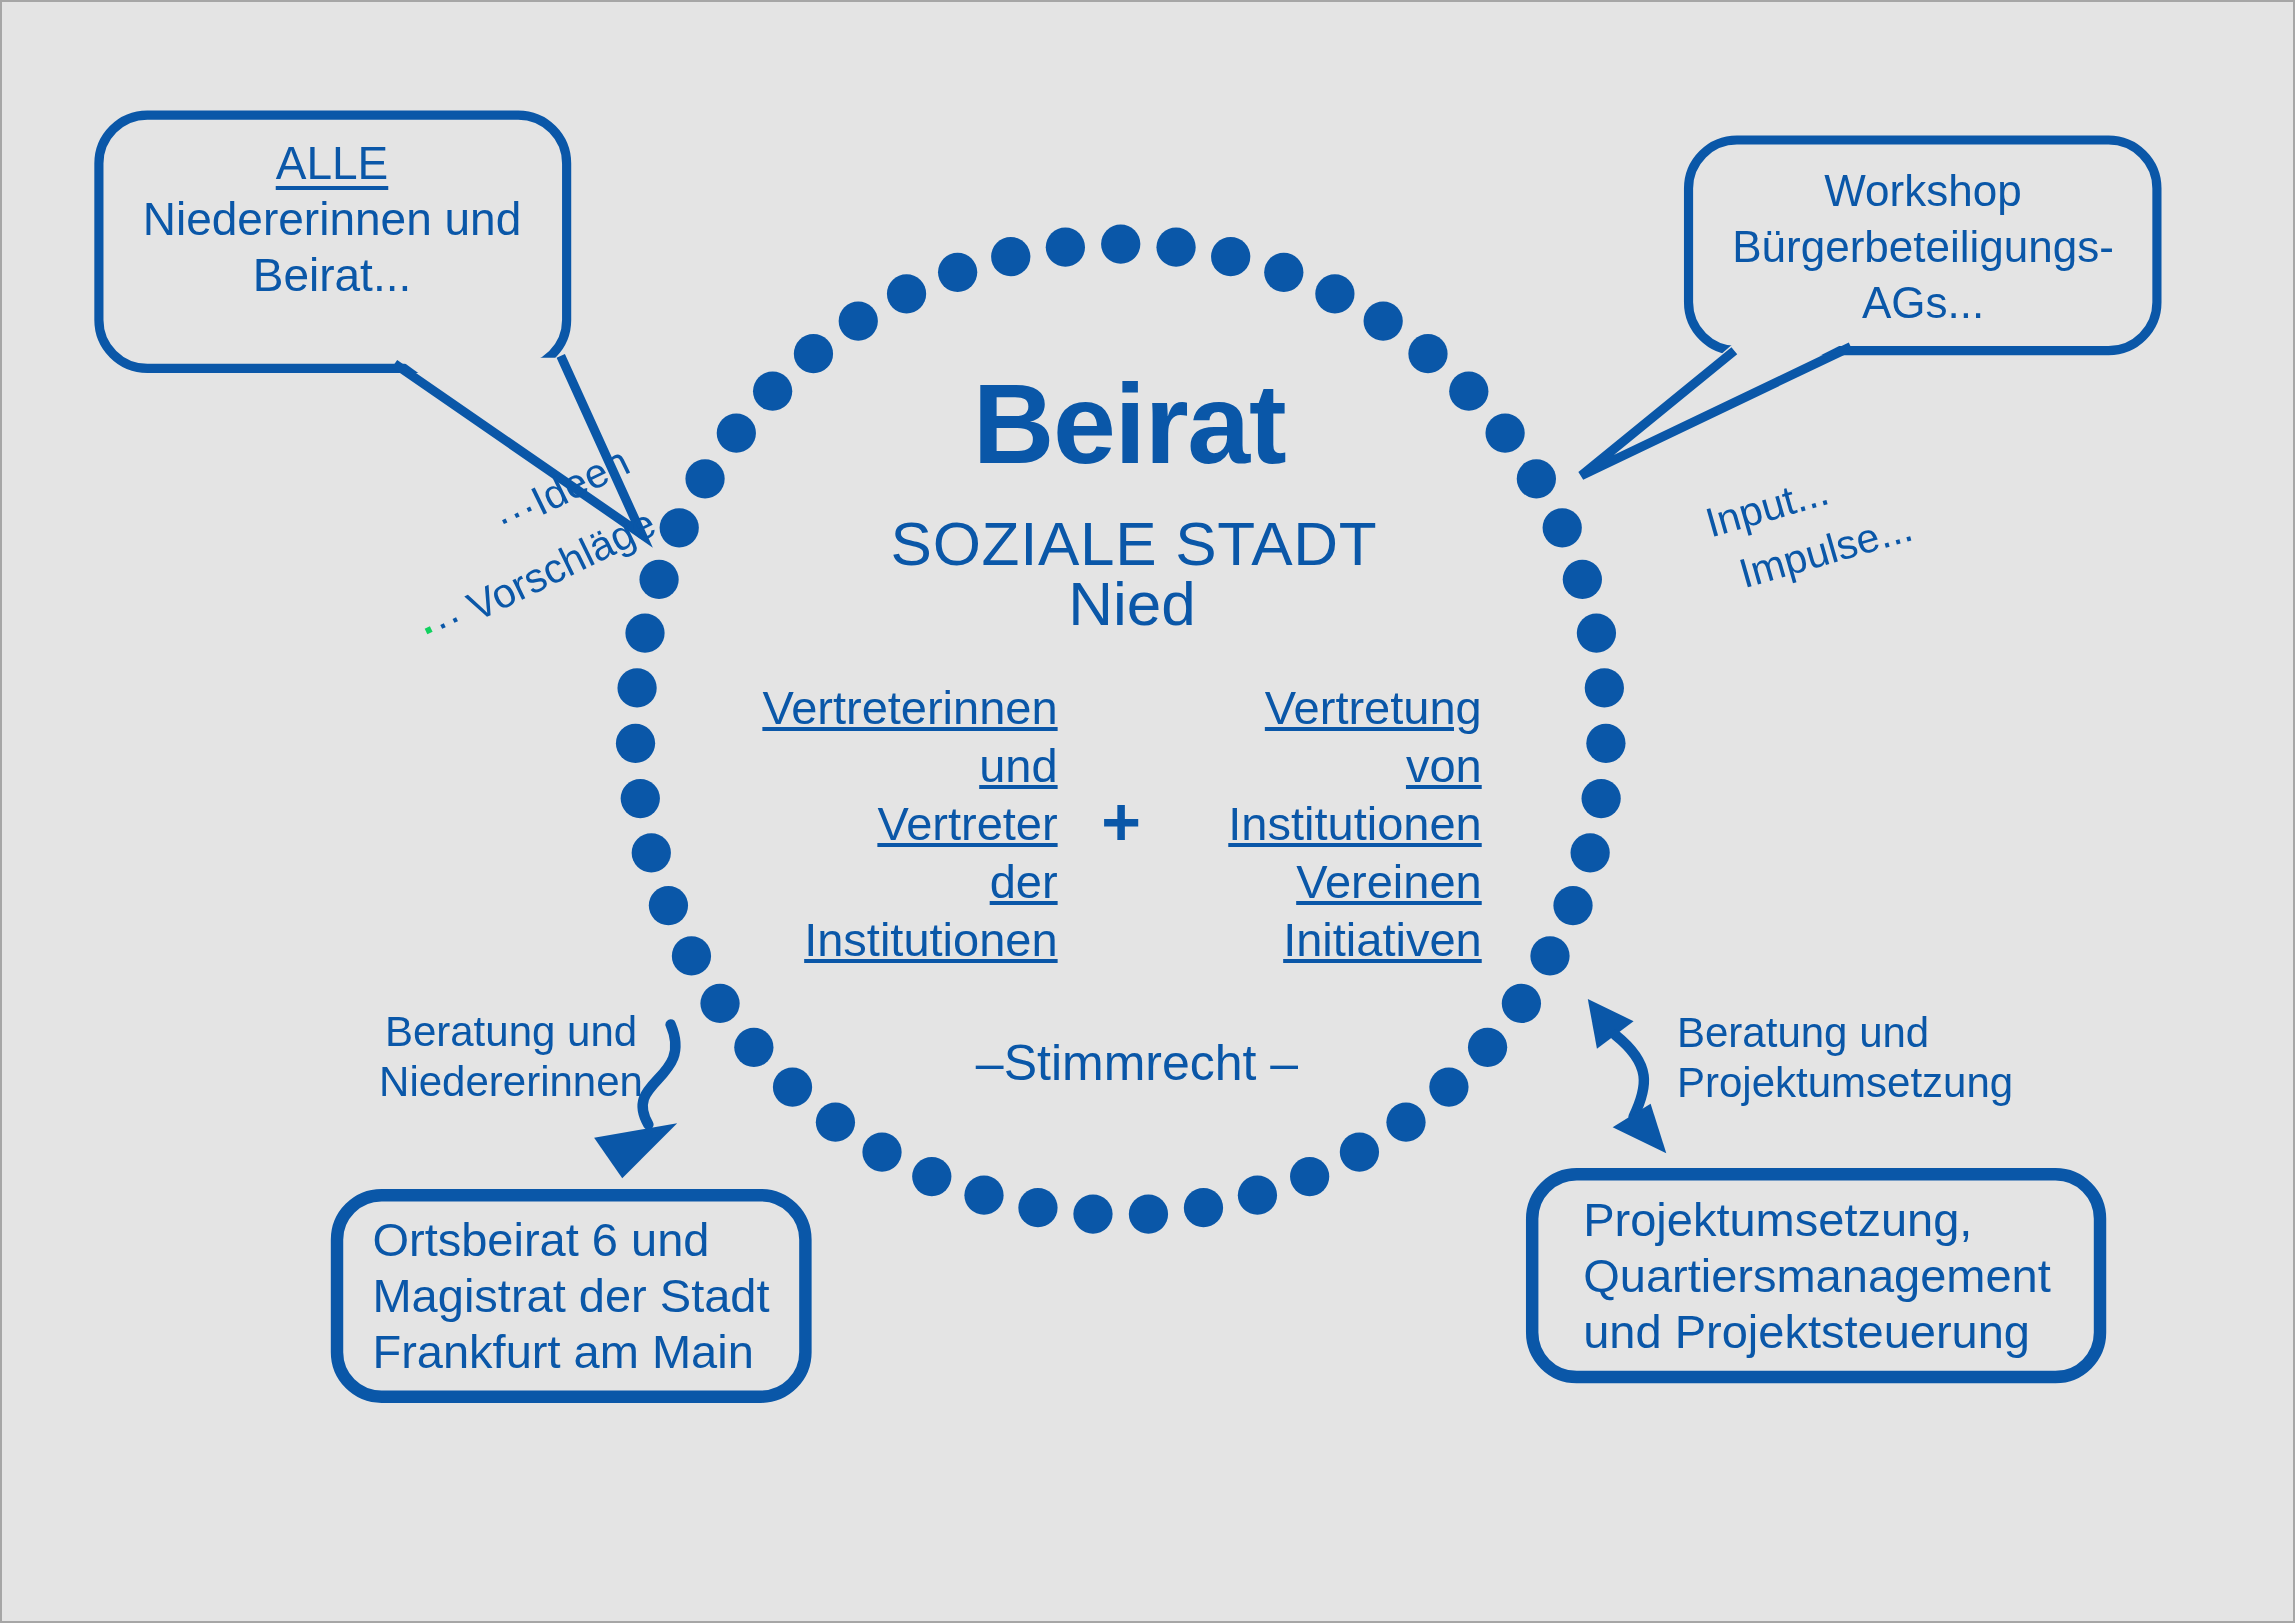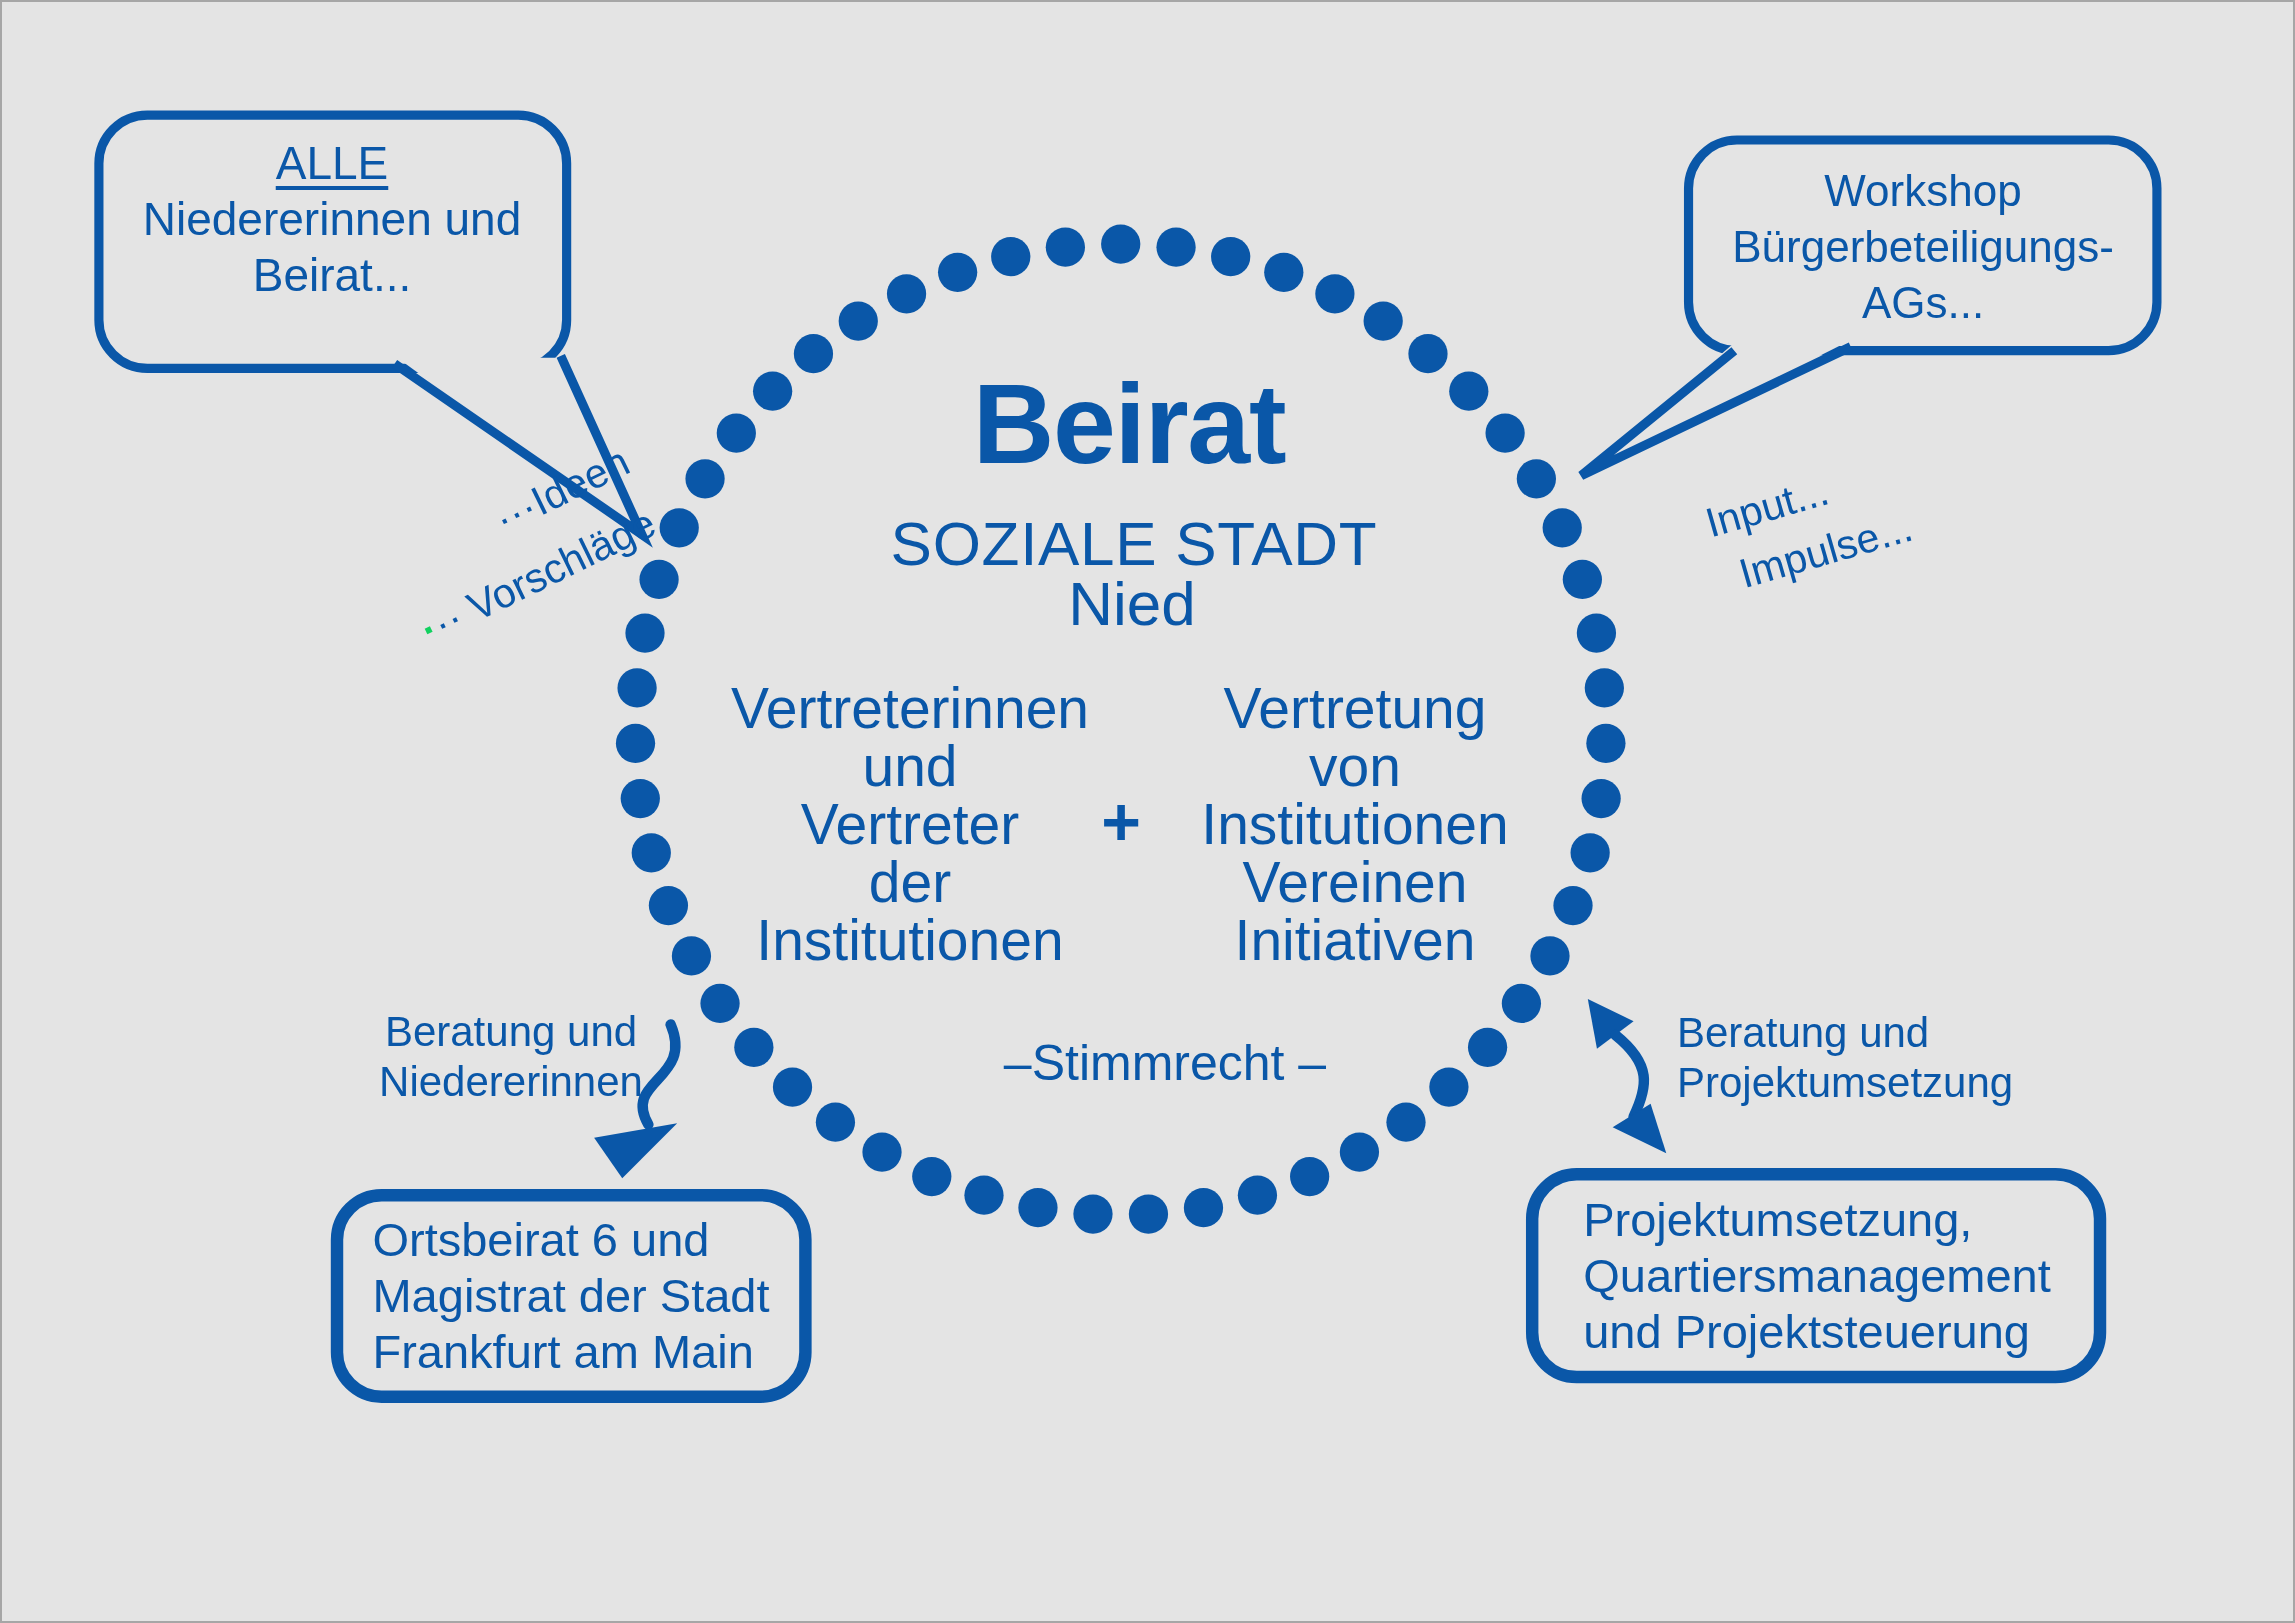--- a/index.html
+++ b/index.html
@@ -12,21 +12,21 @@
     border:2px solid #a6a6a6;
     font-family:"Liberation Sans", sans-serif;
     color:#0a57a8;
   }
   #shapes{position:absolute;left:0;top:0;}
   .txt{position:absolute;white-space:nowrap;}
   .center-anchor{transform:translate(-50%,-50%);}
   .title{font-size:113px;font-weight:bold;letter-spacing:-1.3px;}
   .subtitle{font-size:62px;letter-spacing:0.7px;}
   .region{font-size:62px;}
-  .col{font-size:57px;line-height:58px;text-align:center;}
+  .col{font-size:47px;line-height:58px;text-align:right;text-decoration:underline;}
   .plus{font-size:68px;font-weight:bold;}
   .voting{font-size:50px;}
   .bubble-text{text-align:center;font-size:46px;line-height:56px;}
   .bubble-text-r{text-align:center;font-size:44px;line-height:56px;}
   .box-text{text-align:left;font-size:47px;line-height:56px;}
   .underline{text-decoration:underline;text-underline-offset:6.5px;}
   .label{font-size:42px;line-height:50px;}
   .rot-ideas{transform:translate(-50%,-50%) rotate(-26deg);font-size:41px;line-height:67px;}
   .rot-ideas .l1{margin-left:115px;}
   .rot-input{transform:translate(-50%,-50%) rotate(-16deg);font-size:41px;line-height:58px;}
@@ -142,21 +142,21 @@
   <div class="txt center-anchor plus" style="left:1119px;top:819px;">+</div>
 
   <div class="txt center-anchor col" style="left:1353px;top:822px;">
     <div>Vertretung</div>
     <div>von</div>
     <div>Institutionen</div>
     <div>Vereinen</div>
     <div>Initiativen</div>
   </div>
 
-  <div class="txt center-anchor voting" style="left:1135px;top:1061px;margin-left:28px;">–Stimmrecht  –</div>
+  <div class="txt center-anchor voting" style="left:1135px;top:1061px;">–Stimmrecht  –</div>
 
   <div class="txt center-anchor bubble-text" style="left:330px;top:217px;">
     <div class="underline">ALLE</div>
     <div>Niedererinnen und</div>
     <div>Beirat...</div>
   </div>
 
   <div class="txt center-anchor bubble-text-r" style="left:1921px;top:245px;">
     <div>Workshop</div>
     <div>Bürgerbeteiligungs-</div>

